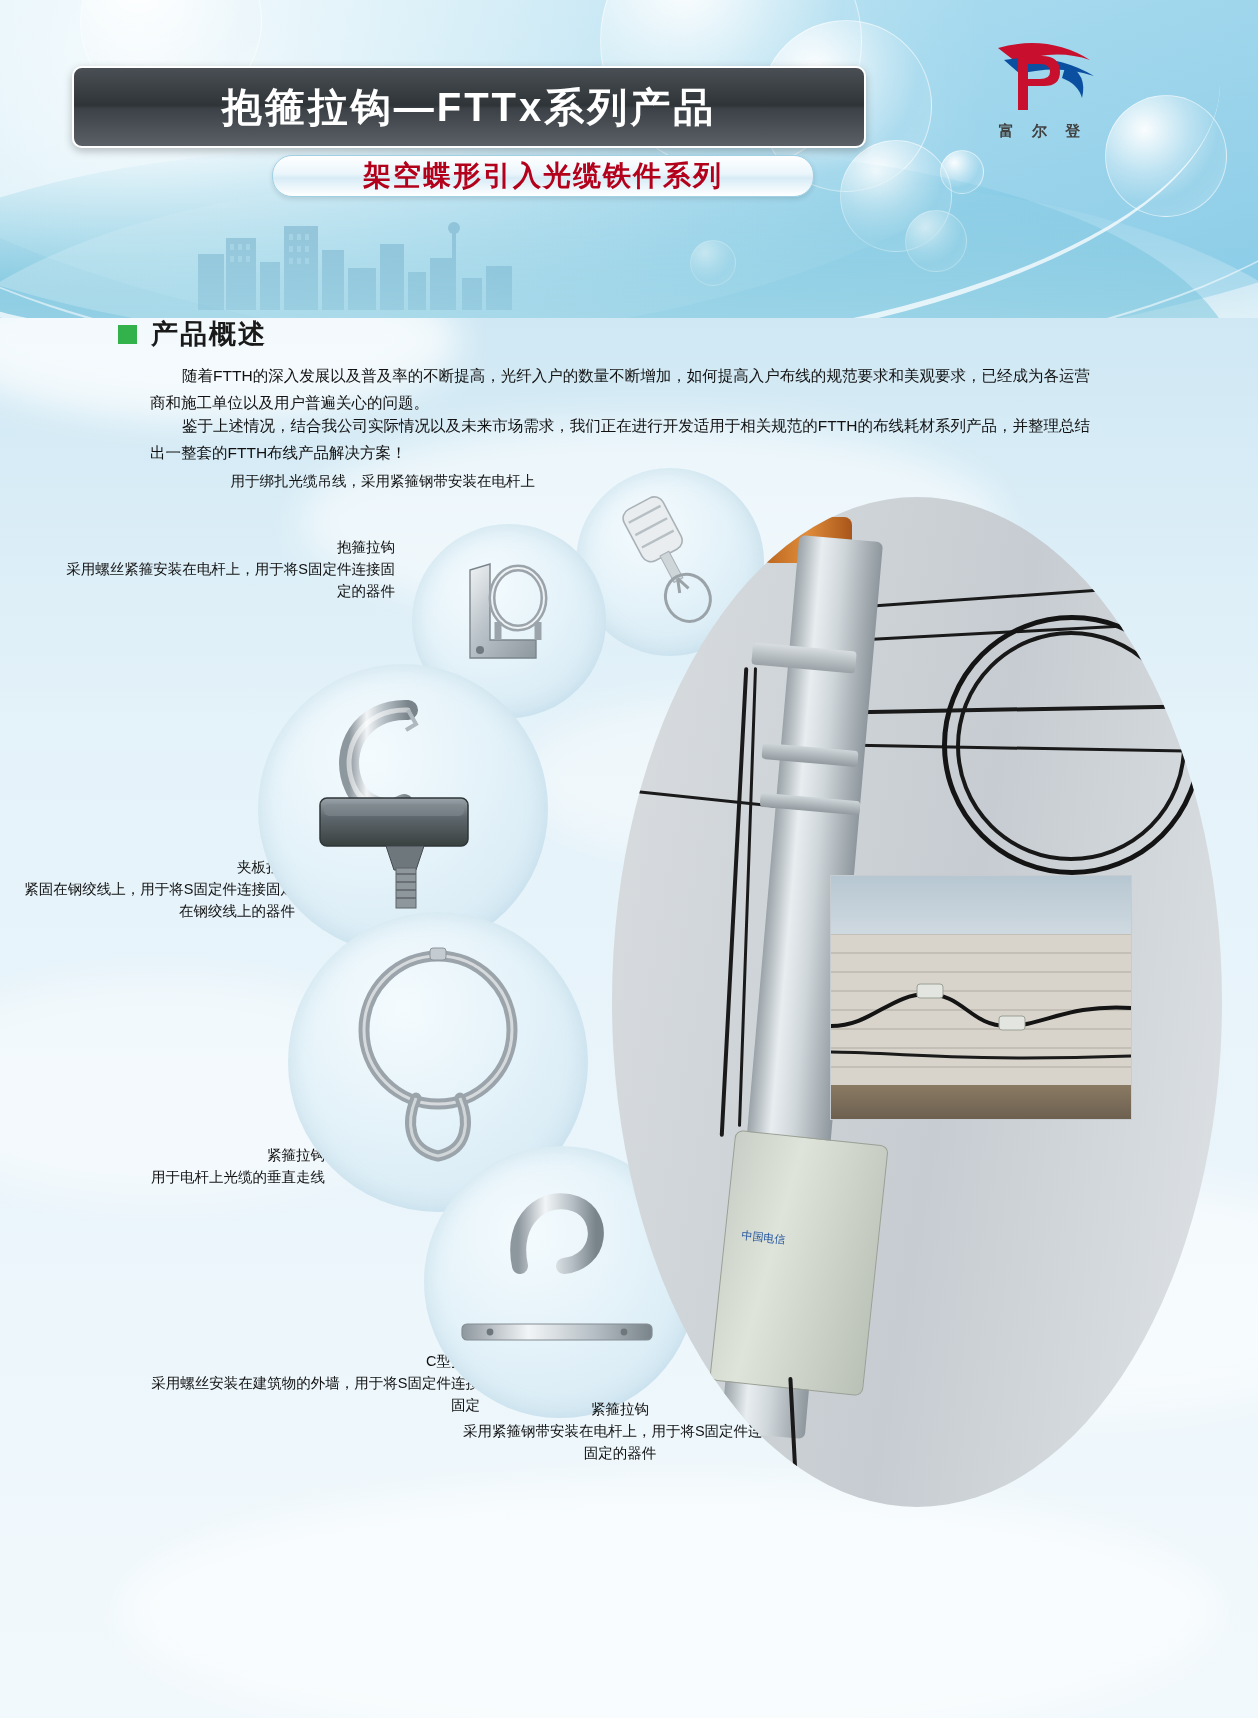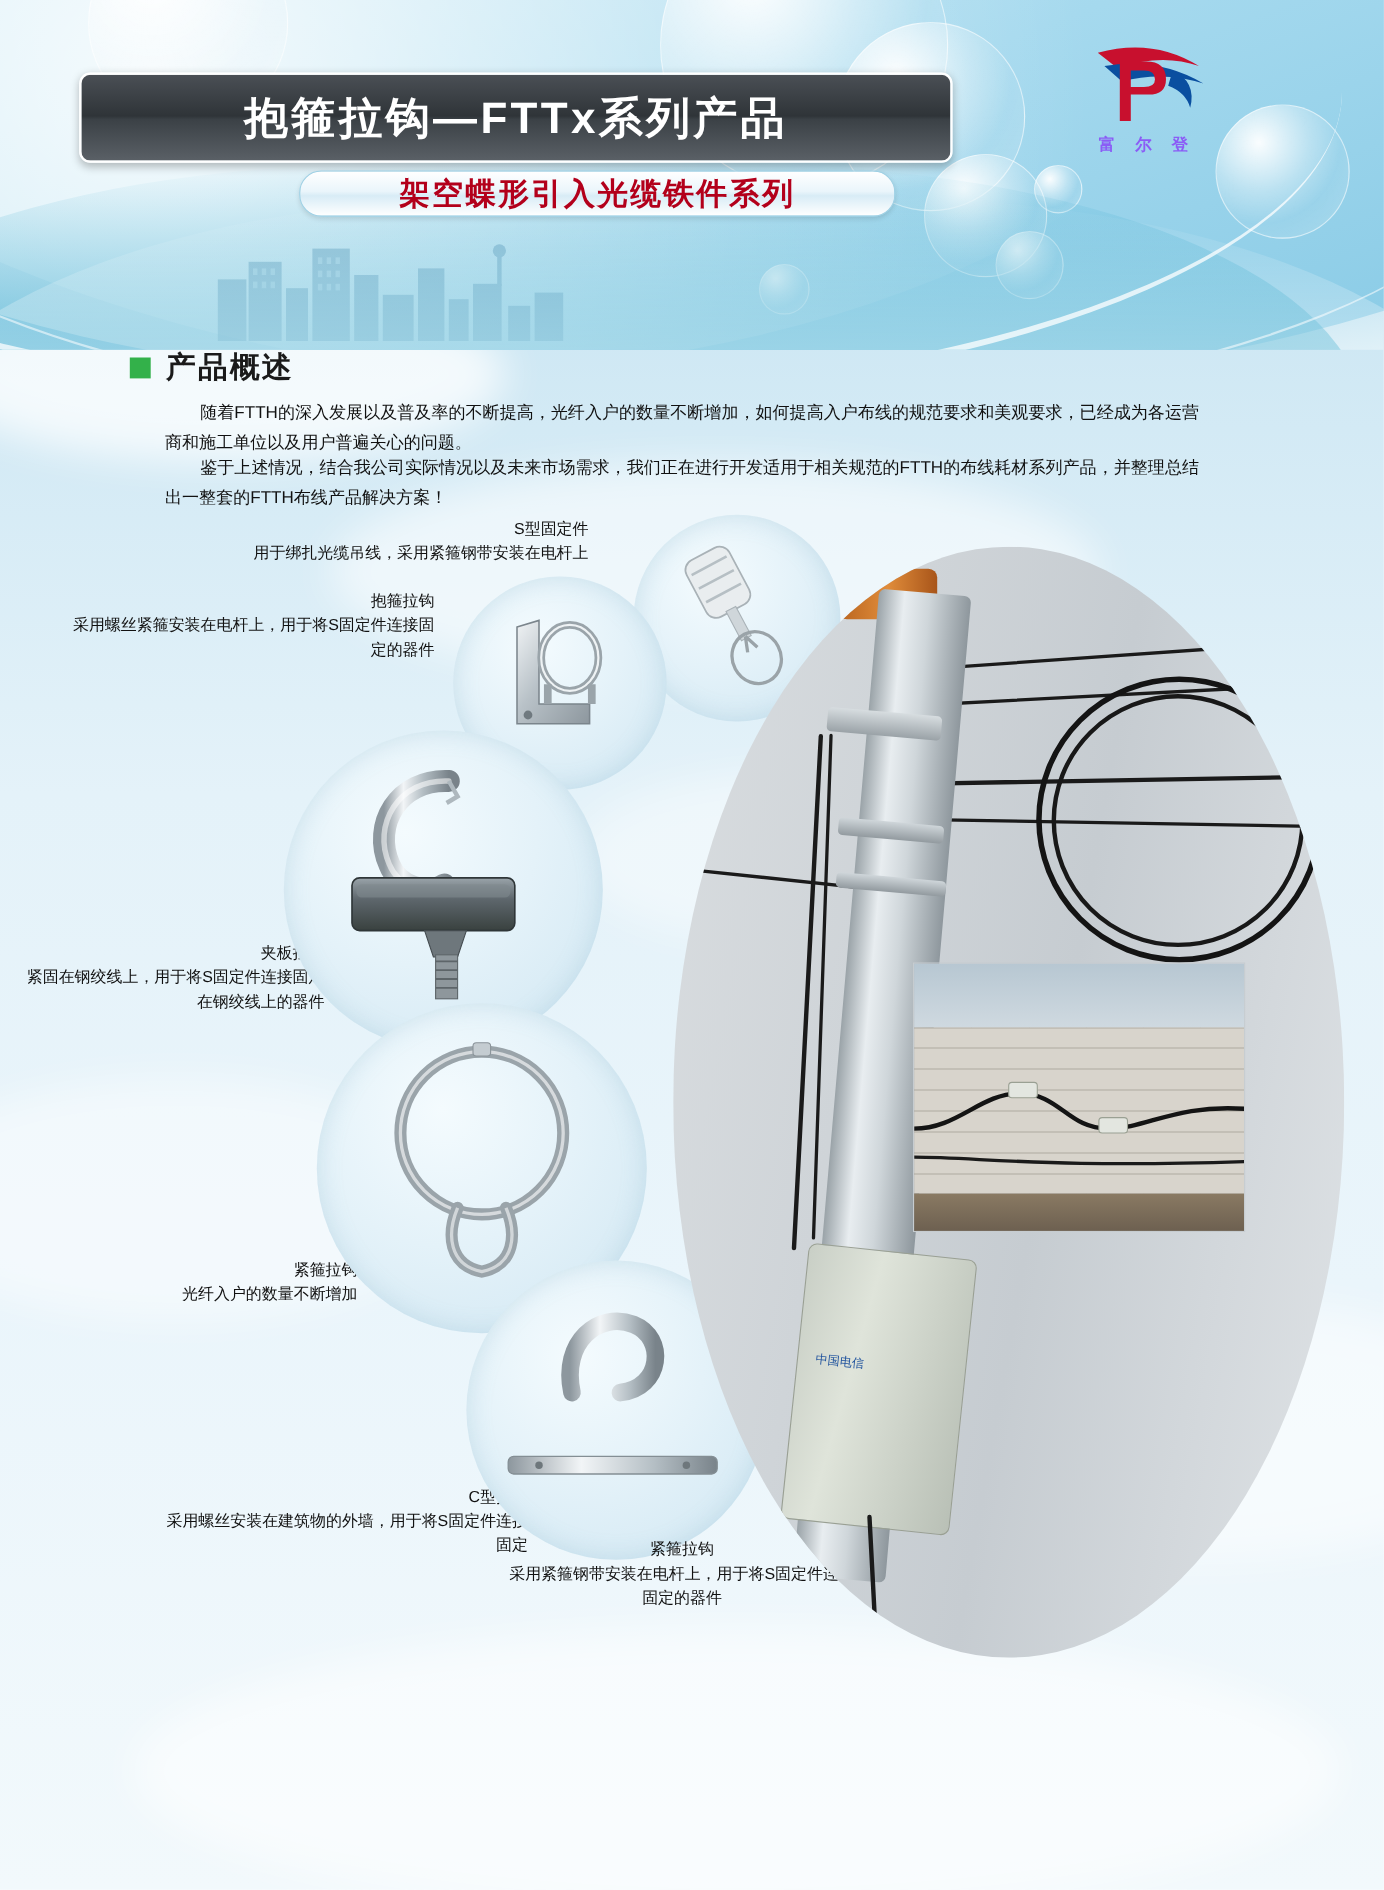--- a/index.html
+++ b/index.html
@@ -55,21 +55,21 @@
      border:2px solid #ffffff;border-radius:10px;box-shadow:0 3px 8px rgba(0,0,0,.25);
      display:flex;align-items:center;justify-content:center;}
   .title-plate span{color:#ffffff;font-size:40px;font-weight:bold;letter-spacing:3px;}
   .sub-plate{position:absolute;left:272px;top:155px;width:540px;height:40px;
      background:linear-gradient(180deg,#ffffff 0%,#eaf5fb 45%,#d8ecf6 55%,#ffffff 100%);
      border:1px solid #9fd0e4;border-radius:20px;display:flex;align-items:center;justify-content:center;
      box-shadow:0 2px 5px rgba(0,0,0,.12);}
   .sub-plate span{color:#b3001b;font-size:28px;font-weight:bold;letter-spacing:2px;}
 
   .logo{position:absolute;right:150px;top:40px;width:130px;height:110px;text-align:center;}
-  .logo-name{font-size:15px;color:#8b5cf6;letter-spacing:7px;margin-top:4px;font-weight:bold;}
+  .logo-name{font-size:15px;color:#404040;letter-spacing:7px;margin-top:4px;font-weight:bold;}
 
   
   .section-title{position:absolute;left:118px;top:316px;display:flex;align-items:center;gap:14px;}
   .sq{width:19px;height:19px;background:#33b14a;}
   .section-title .t{font-size:27px;font-weight:bold;color:#1a1a1a;letter-spacing:2px;}
 
   .para{position:absolute;left:150px;width:940px;font-size:15.5px;line-height:27px;color:#111;text-align:justify;}
   .p1{top:362px;}
   .p2{top:412px;}
 
@@ -194,21 +194,20 @@
 </div>
 
 <div class="para p1">
   <span style="display:inline-block;width:32px;"></span><span>随着FTTH的深入发展以及普及率的不断提高，光纤入户的数量不断增加，如何提高入户布线的规范要求和美观要求，已经成为各运营商和施工单位以及用户普遍关心的问题。</span>
 </div>
 <div class="para p2">
   <span style="display:inline-block;width:32px;"></span><span>鉴于上述情况，结合我公司实际情况以及未来市场需求，我们正在进行开发适用于相关规范的FTTH的布线耗材系列产品，并整理总结出一整套的FTTH布线产品解决方案！</span>
 </div>
 
 <div class="cap right" style="left:100px;top:470px;width:435px;">
-  <div class="h">S型固定件</div>
   <div>用于绑扎光缆吊线，采用紧箍钢带安装在电杆上</div>
 </div>
 <div class="pc" style="left:576px;top:468px;width:188px;height:188px;">
   <svg width="188" height="188" viewBox="0 0 188 188">
     <g transform="rotate(-28 94 94)">
       <rect x="72" y="28" width="44" height="58" rx="10" fill="#e9edef" stroke="#a9b2b7" stroke-width="1.6"></rect>
       <path d="M76 40 h36 M76 54 h36 M76 68 h36" stroke="#b6bfc4" stroke-width="2.4" fill="none"></path>
       <rect x="88" y="84" width="10" height="30" fill="#cfd6da" stroke="#a9b2b7"></rect>
       <ellipse cx="93" cy="134" rx="22" ry="24" fill="none" stroke="#9aa3a8" stroke-width="3"></ellipse>
       <path d="M93 112 l-5 14 M93 112 l5 14" stroke="#9aa3a8" stroke-width="3" fill="none"></path>
@@ -263,21 +262,21 @@
     <rect x="62" y="134" width="148" height="48" rx="7" fill="url(#mtl3)" stroke="#2f3638" stroke-width="1.5"></rect>
     <rect x="66" y="140" width="140" height="12" rx="5" fill="#7f888d" opacity=".6"></rect>
     <path d="M128 182 l8 24 l22 0 l8 -24 Z" fill="#6e777c" stroke="#434a4e"></path>
     <rect x="138" y="204" width="20" height="40" fill="#8e979c" stroke="#5d6569"></rect>
     <path d="M138 210 h20 M138 218 h20 M138 226 h20 M138 234 h20" stroke="#5d6569" stroke-width="1.6"></path>
   </svg>
 </div>
 
 <div class="cap right" style="left:40px;top:1144px;width:285px;">
   <div class="h">紧箍拉钩</div>
-  <div>光纤入户的数量不断增加</div>
+  <div>用于电杆上光缆的垂直走线</div>
 </div>
 <div class="pc" style="left:288px;top:912px;width:300px;height:300px;">
   <svg width="300" height="300" viewBox="0 0 300 300">
     <circle cx="150" cy="118" r="74" fill="none" stroke="#9aa4aa" stroke-width="11"></circle>
     <circle cx="150" cy="118" r="74" fill="none" stroke="#ffffff" stroke-width="3" opacity=".6"></circle>
     <path d="M150 44 l0 0" stroke="#9aa4aa"></path>
     <rect x="142" y="36" width="16" height="12" rx="3" fill="#c4ccd1" stroke="#8b949a"></rect>
     <path d="M128 186 C118 210 120 238 150 244 C180 238 182 210 172 186" fill="none" stroke="#9aa4aa" stroke-width="11" stroke-linecap="round"></path>
     <path d="M128 186 C118 210 120 238 150 244 C180 238 182 210 172 186" fill="none" stroke="#ffffff" stroke-width="3" opacity=".55"></path>
   </svg>

